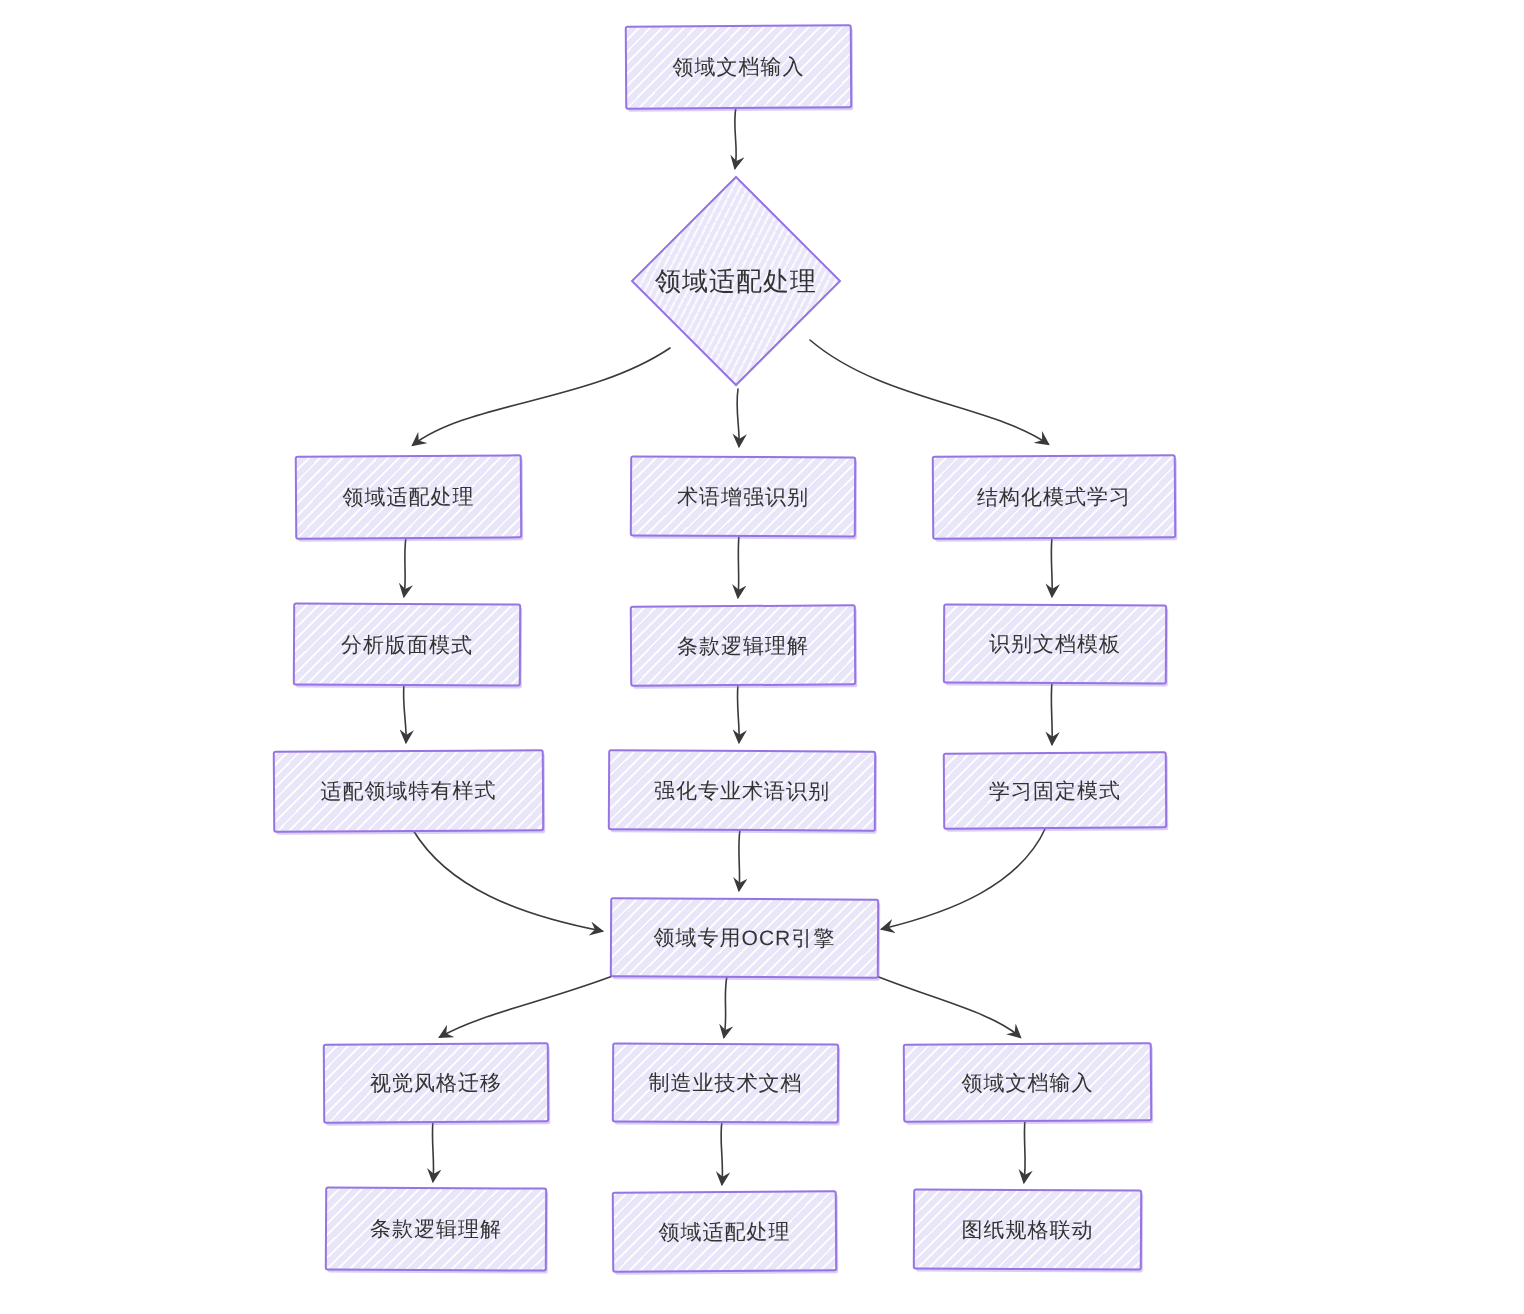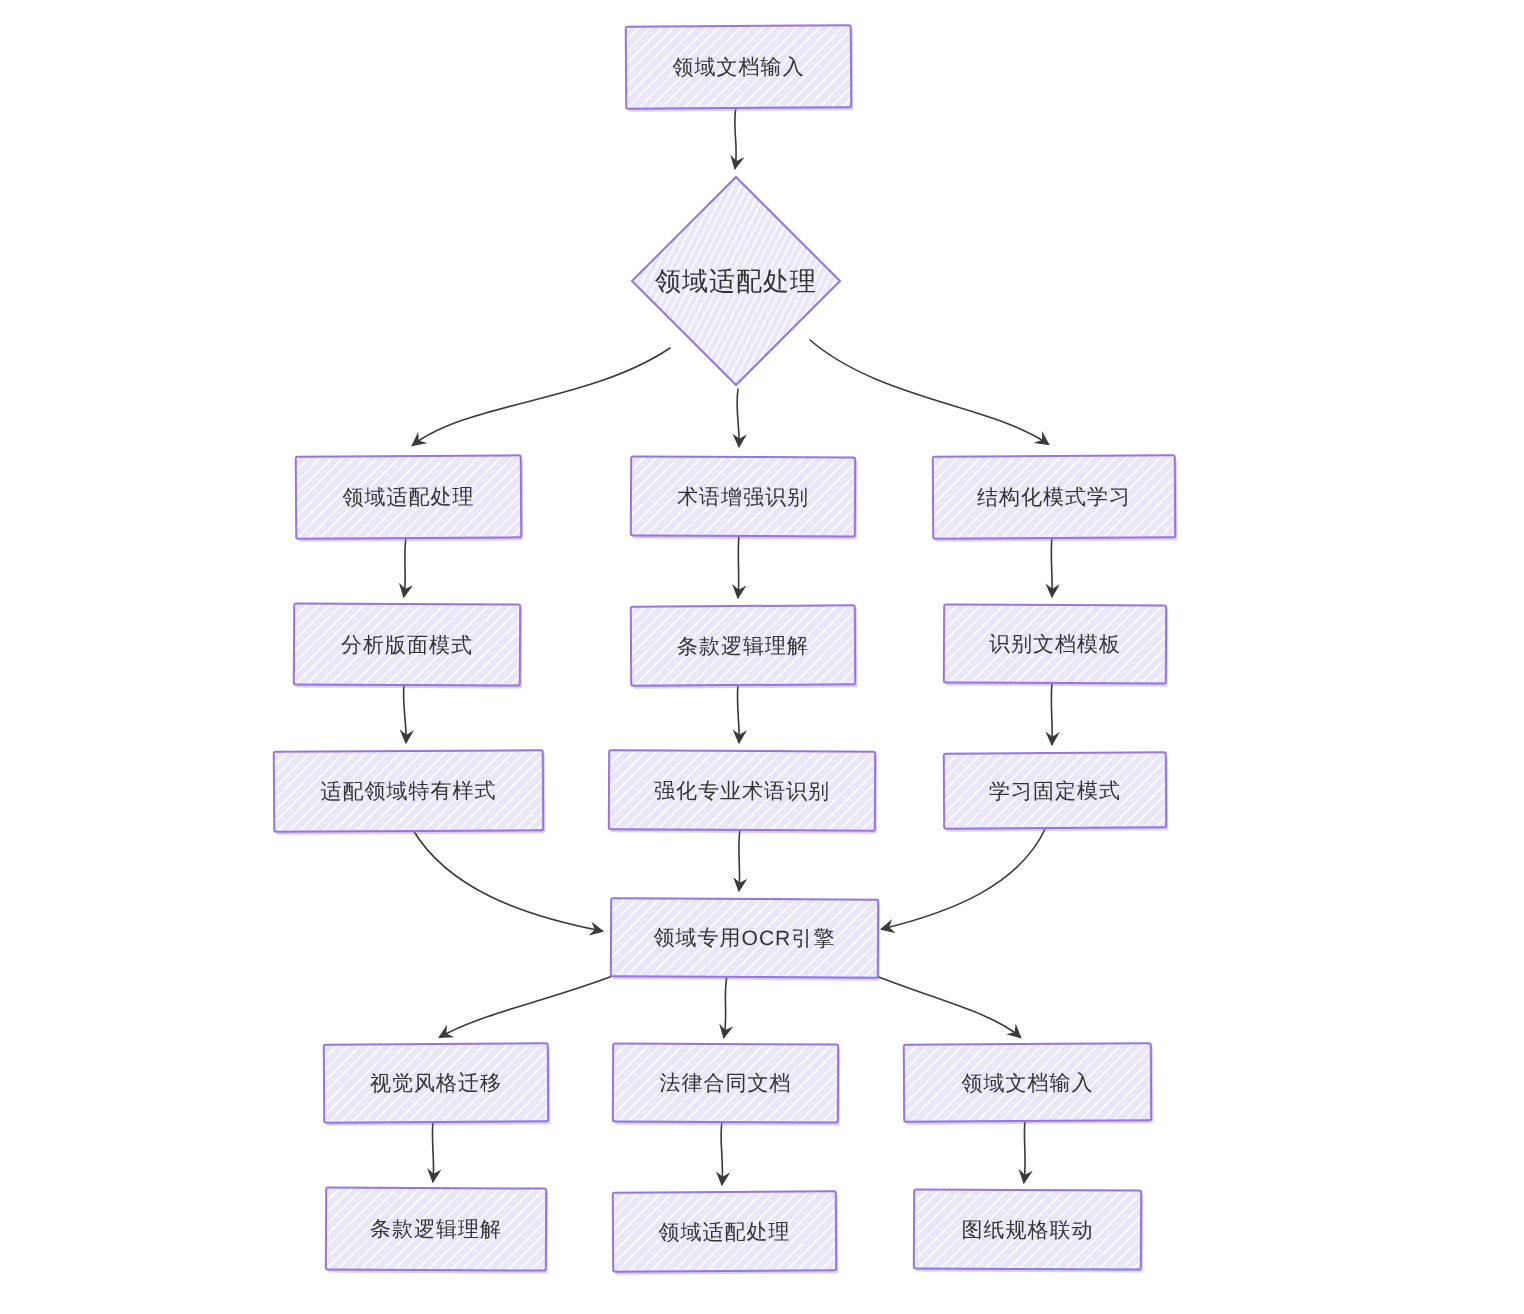--- a/index.html
+++ b/index.html
@@ -121,21 +121,21 @@
 
   <div class="node" style="left:610px;top:898px;width:265px;height:76px;">
     <span>领域专用OCR引擎</span>
   </div>
 
   <div class="node" style="left:323px;top:1043px;width:222px;height:76px;">
     <span>视觉风格迁移</span>
   </div>
 
   <div class="node" style="left:612px;top:1043px;width:223px;height:76px;">
-    <span>法律合同文档</span>
+    <span>制造业技术文档</span>
   </div>
 
   <div class="node" style="left:903px;top:1043px;width:245px;height:75px;">
     <span>领域文档输入</span>
   </div>
 
   <div class="node" style="left:325px;top:1187px;width:218px;height:80px;">
     <span>条款逻辑理解</span>
   </div>
 

